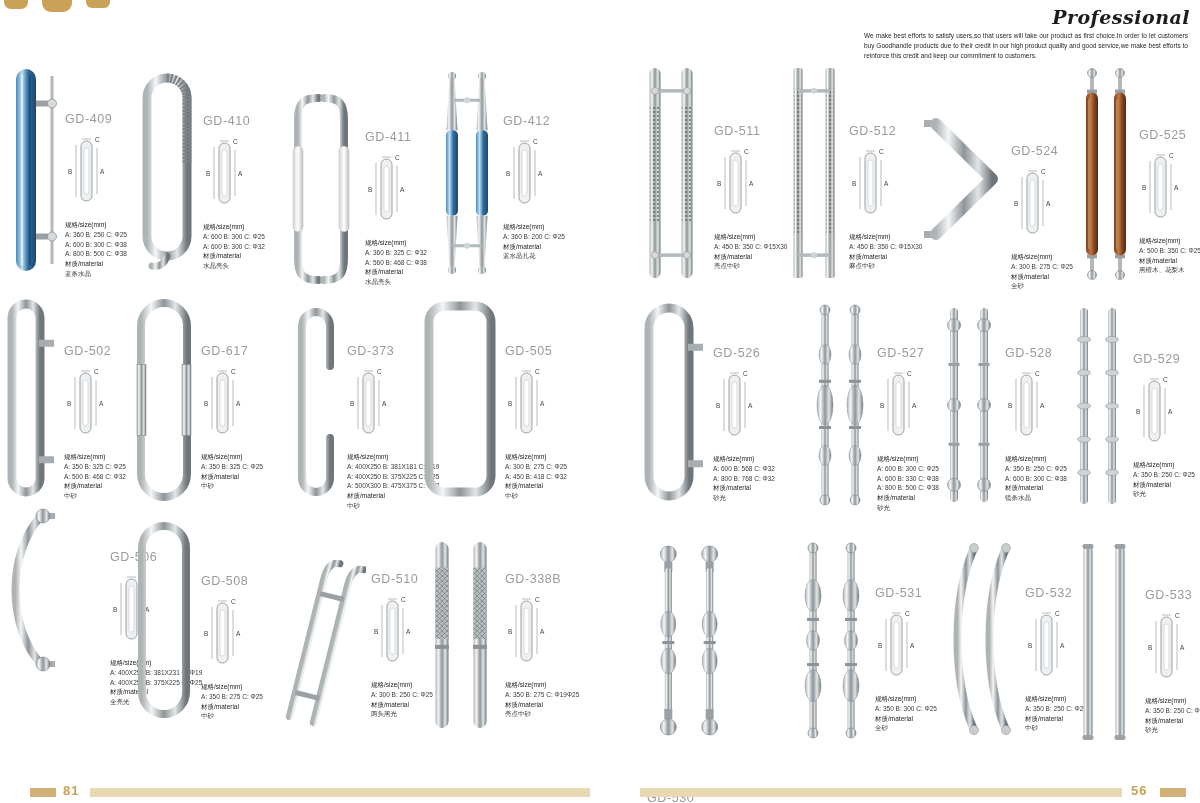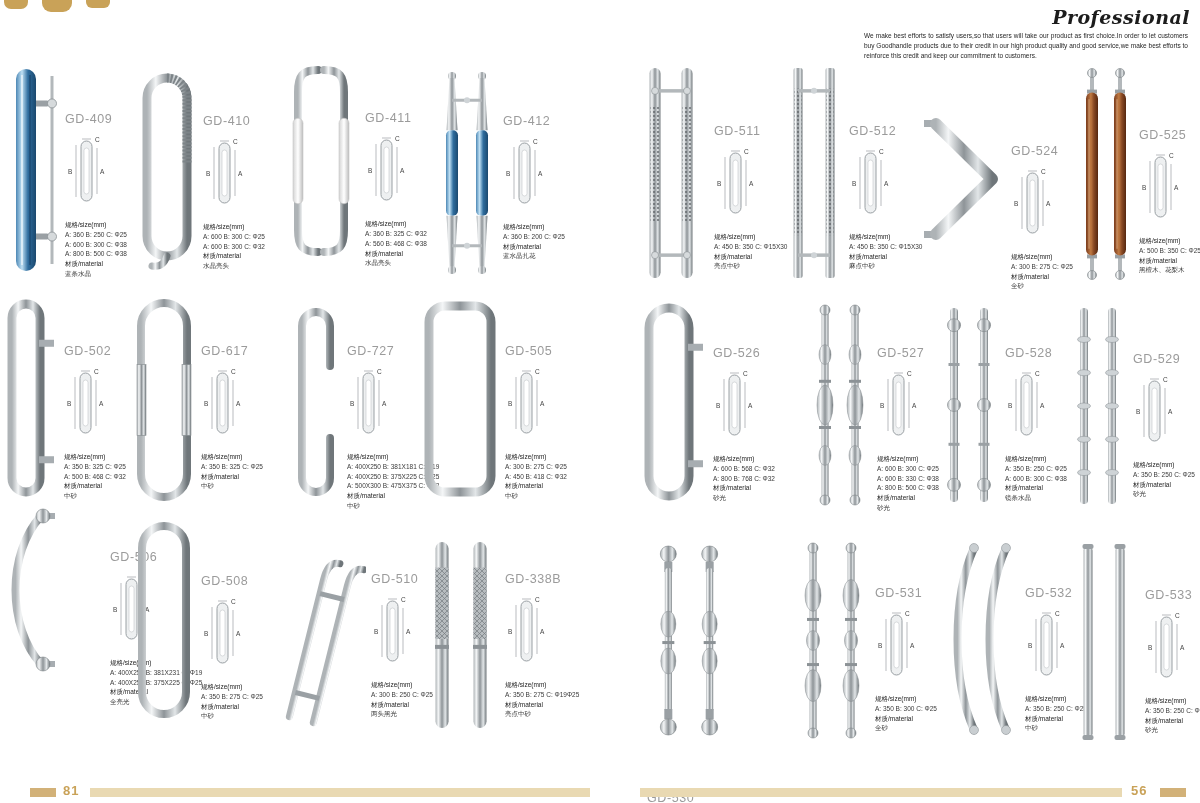--- a/index.html
+++ b/index.html
@@ -148,21 +148,21 @@
  </svg></div>
      <div class="specs">
        <div class="spec-label">规格/size(mm)</div>
        <div class="spec-line">A: 600 B: 300 C: Φ25</div>
             <div class="spec-line">A: 600 B: 300 C: Φ32</div>
        <div class="spec-label">材质/material</div>
        <div class="spec-line">水晶亮头</div>
      </div>
    </div>
       </div>
-      <div class="product" style="left: 282px; top: 54px; align-items: flex-end;">
+      <div class="product" style="left: 282px; top: 82px;">
         <div class="handle" style="width:78px;height:214px">
           <svg width="78" height="214" viewBox="0 0 78 214">
             <path d="M 36,16 C 20,16 16,22 16,38 L 16,176 C 16,192 20,198 36,198" stroke="url(#gSteel)" stroke-width="8" fill="none" stroke-linecap="round"></path>
     <path d="M 42,16 C 58,16 62,22 62,38 L 62,176 C 62,192 58,198 42,198" stroke="url(#gSteel)" stroke-width="8" fill="none" stroke-linecap="round"></path>
     <rect x="11" y="64.2" width="10" height="85.60000000000001" rx="5" fill="url(#gWhite)" stroke="#c6c6c6" stroke-width="0.6"></rect>
     <rect x="57" y="64.2" width="10" height="85.60000000000001" rx="5" fill="url(#gWhite)" stroke="#c6c6c6" stroke-width="0.6"></rect>
           </svg>
         </div>
    <div class="info" style="width:64px;padding-top:48px">
      <div class="code">GD-411</div>
@@ -281,21 +281,21 @@
      </div>
    </div>
       </div>
       <div class="product" style="left: 290px; top: 296px;">
         <div class="handle" style="width:52px;height:212px">
           <svg width="52" height="212" viewBox="0 0 52 212">
             <path d="M 40,69.96000000000001 L 40,30 A 14,14 0 0 0 12,30 L 12,182 A 14,14 0 0 0 40,182 L 40,142.04000000000002" stroke="url(#gSteel)" stroke-width="8" fill="none" stroke-linecap="round"></path>
           </svg>
         </div>
    <div class="info" style="width:66px;padding-top:48px">
-     <div class="code">GD-727</div>
+     <div class="code">GD-373</div>
      <div class="diagram"><svg width="44" height="74" viewBox="0 0 44 74">
   <rect x="16" y="6" width="11" height="60" rx="5.5" fill="#eef0f1" stroke="#9aa0a4"></rect>
   <rect x="19" y="13" width="5" height="46" rx="2.5" fill="#ffffff" stroke="#c2c6c9" stroke-width="0.6"></rect>
   <line x1="11" y1="10" x2="11" y2="62" stroke="#8a8f93" stroke-width="0.6"></line>
   <line x1="32" y1="13" x2="32" y2="59" stroke="#8a8f93" stroke-width="0.6"></line>
   <line x1="17" y1="4" x2="26" y2="4" stroke="#8a8f93" stroke-width="0.6"></line>
   <text x="3" y="39" font-size="6.5" fill="#444">B</text>
   <text x="35" y="39" font-size="6.5" fill="#444">A</text>
   <text x="30" y="7" font-size="6.5" fill="#444">C</text>
  </svg></div>

